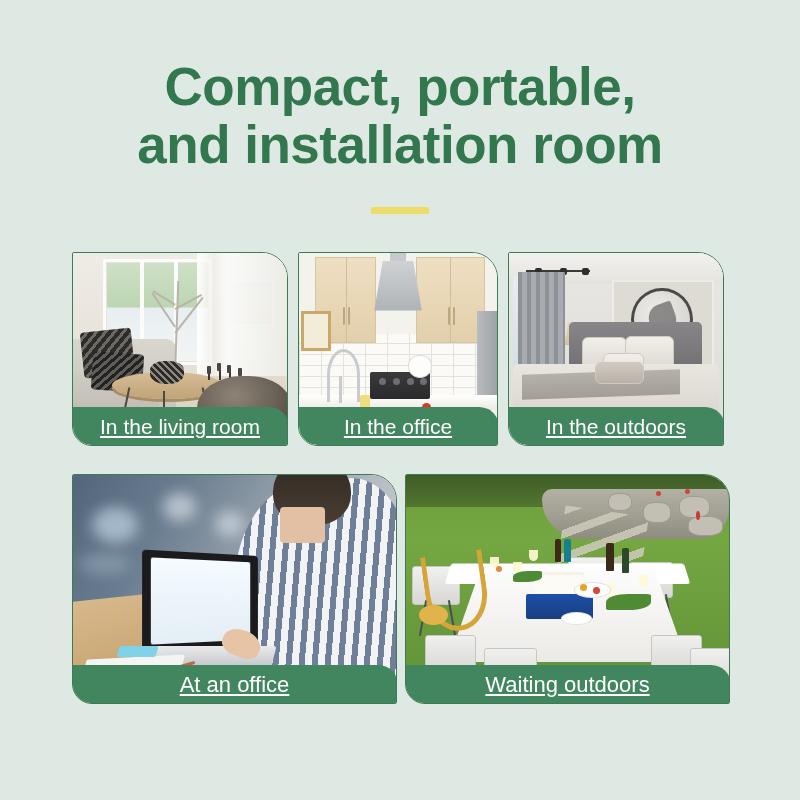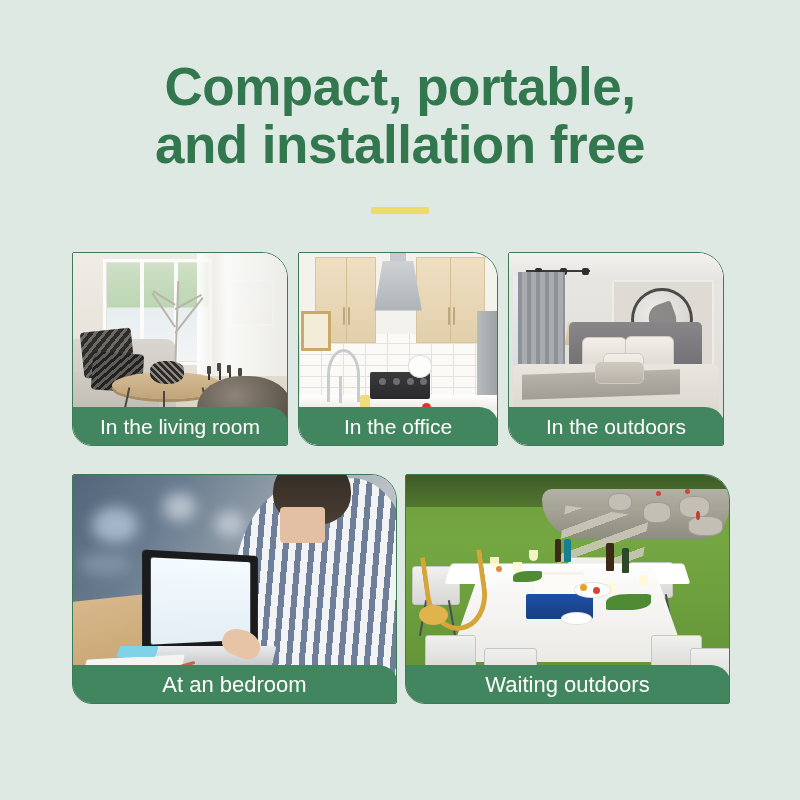--- a/index.html
+++ b/index.html
@@ -46,20 +46,21 @@
     width:calc(100% + 4px);
     background:#42865f;
     color:#ffffff;
     font-size:21px;
     line-height:40px;
     height:40px;
     text-align:center;
     border-bottom-left-radius:20px;
     border-top-right-radius:20px;
     box-sizing:border-box;
+    text-decoration:underline;
   }
   .caption.wide{font-size:22px;}
 
   
   #card-living  {left:72px; top:252px; width:216px;height:194px;
                  border-radius:2px 26px 2px 20px;}
   #card-kitchen {left:298px;top:252px; width:200px;height:194px;
                  border-radius:2px 26px 2px 20px;}
   #card-bedroom {left:508px;top:252px; width:216px;height:194px;
                  border-radius:2px 26px 2px 20px;}
@@ -249,21 +250,21 @@
   .g-fruit{position:absolute;border-radius:50%;}
   .g-greens{position:absolute;background:#4e8b34;border-radius:50% 10% 50% 10%;}
 </style>
 </head>
 <body>
 
 <div class="page">
 
   <div class="heading">
     <span class="line">Compact, portable,</span>
-    <span class="line">and installation free</span>
+    <span class="line">and installation room</span>
   </div>
   <div class="rule"></div>
 
   <div class="card" id="card-living">
     <div class="photo">
       <div class="scene">
         <div class="lr-wall"></div>
         <div class="lr-window">
           <div class="lr-winbar" style="left:33%"></div>
           <div class="lr-winbar" style="left:66%"></div>
@@ -385,21 +386,21 @@
         <div class="o-neck"></div>
         <div class="o-laptopscr"></div>
         <div class="o-laptopbase"></div>
         <div class="o-hand"></div>
         <div class="o-paper2"></div>
         <div class="o-paper"></div>
         <div class="o-phone"></div>
         <div class="o-pen"></div>
       </div>
     </div>
-    <div class="caption wide">At an bedroom</div>
+    <div class="caption wide">At an office</div>
   </div>
 
   <div class="card" id="card-outdoor">
     <div class="photo">
       <div class="scene">
         <div class="g-grass"></div>
         <div class="g-hedge"></div>
         <div class="g-rocks"></div>
         <div class="g-rock" style="right:6%;top:9%;width:9%;height:9%"></div>
         <div class="g-rock" style="right:18%;top:12%;width:8%;height:8%"></div>

